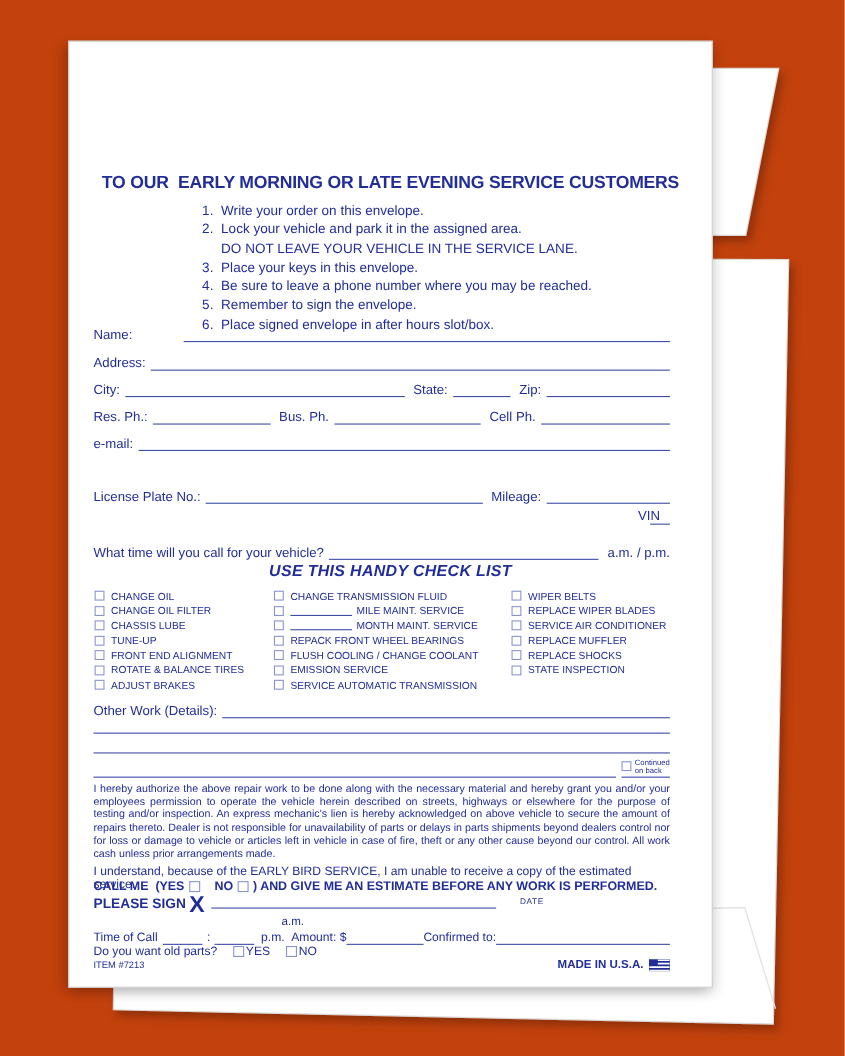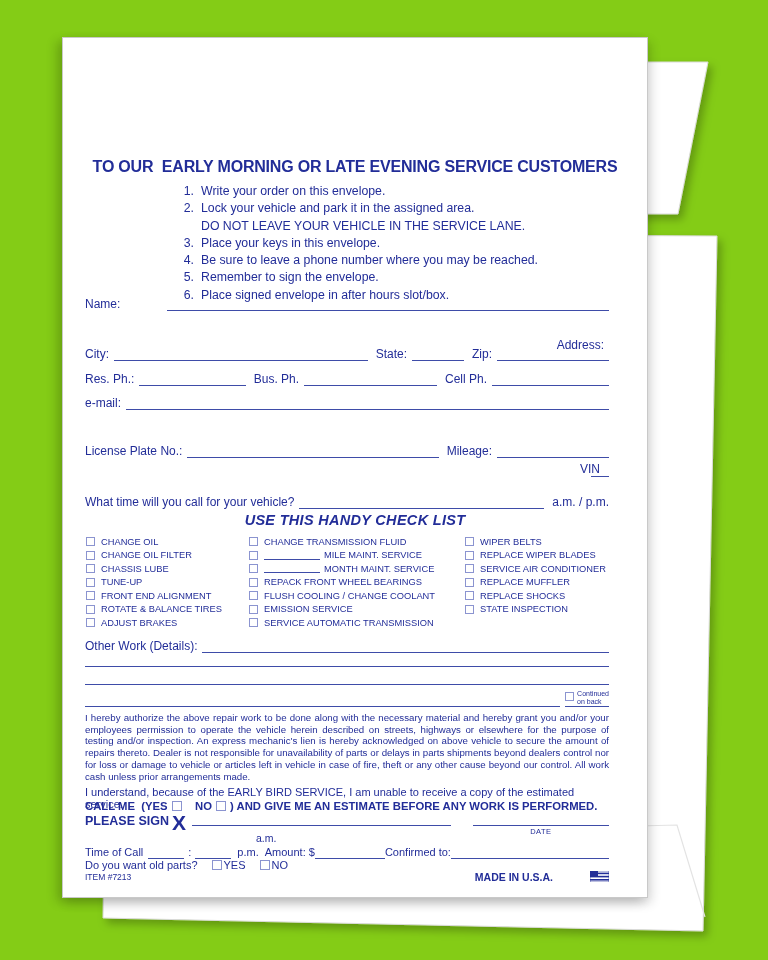--- a/index.html
+++ b/index.html
@@ -2,21 +2,21 @@
 <html><head>
 <meta charset="utf-8">
 <style>
   :root{
     --ink:#222d98;
     --line:#3e4ca8;
     --boxb:#8b94d0;
   }
   html,body{margin:0;padding:0;background:#ffffff;}
   body{font-family:"Liberation Sans", sans-serif;}
-  .scene{position:relative;width:768px;height:960px;background:#84cc16;overflow:hidden;}
+  .scene{position:relative;width:768px;height:960px;background:#c2410c;overflow:hidden;}
   .bg-svg{position:absolute;left:0;top:0;width:768px;height:960px;}
   .sheet{
     position:absolute;left:62px;top:37px;width:586px;height:861px;
     background:#ffffff;border:1px solid #c9c9c9;box-sizing:border-box;
     box-shadow:-6px 4px 10px rgba(0,0,0,0.16), 3px 5px 10px rgba(0,0,0,0.16);
   }
   .sheet *{box-sizing:border-box;}
   .abs{position:absolute;}
   .title{left:0;right:0;top:120px;text-align:center;font-weight:bold;font-size:16px;color:var(--ink);white-space:pre;letter-spacing:-0.2px;}
   .instr{left:114px;top:145px;font-size:12.3px;color:var(--ink);line-height:17.3px;}
@@ -45,34 +45,34 @@
   .conttxt{font-size:7px;line-height:7.5px;color:var(--ink);}
   .legal{left:22px;right:38px;top:674px;font-size:9.7px;line-height:11.7px;color:var(--ink);text-align:justify;margin:0;}
   .understand{left:22px;right:38px;top:748px;font-size:11px;color:var(--ink);}
   .callme{left:22px;right:38px;top:762px;font-size:11.3px;font-weight:bold;color:var(--ink);display:flex;align-items:center;white-space:pre;}
   .callme .cbx{width:10px;height:10px;margin:0 4px;}
   .signrow{left:22px;right:38px;top:776px;display:flex;align-items:flex-start;color:var(--ink);}
   .signlbl{font-weight:bold;font-size:12.5px;line-height:15px;white-space:nowrap;}
   .bigx{font-weight:bold;font-size:21px;line-height:18px;margin:0 6px 0 3px;}
   .signln{flex:1.9;border-bottom:1.3px solid var(--line);height:12px;}
   .signgap{flex:0 0 22px;}
-  .dateblock{flex:1;display:flex;flex-direction:column;}
+  .dateblock{flex:1;display:flex;}
   .dateln{border-bottom:1.3px solid var(--line);height:12px;}
   .datelbl{font-size:7.5px;text-align:center;padding-top:1px;letter-spacing:.5px;}
   .amlbl{left:193px;top:794px;font-size:10.5px;color:var(--ink);}
   .tof{left:22px;right:38px;top:808px;display:flex;align-items:flex-end;font-size:11px;color:var(--ink);}
   .tof .lbl{white-space:nowrap;line-height:13px;}
   .tof .b36{flex:0 0 36px;}
   .tof .b72{flex:0 0 70px;}
   .tof .ln{height:13px;}
   .oldparts{left:22px;right:38px;top:821px;display:flex;align-items:center;font-size:11px;color:var(--ink);}
   .oldparts .cbx{width:10px;height:10px;margin:0 2px 0 14px;}
   .bottomrow{left:22px;right:38px;top:833px;display:flex;justify-content:space-between;align-items:center;color:var(--ink);}
   .itemno{font-size:8.5px;}
-  .madewrap{display:flex;align-items:flex-start;gap:32px;}
+  .madewrap{display:flex;align-items:flex-end;}
   .madein{font-weight:bold;font-size:10.5px;margin-right:5px;}
   .flag{display:block;}
 </style>
 </head>
 <body>
 
 <div class="scene">
 
   <svg class="bg-svg" viewBox="0 0 768 960">
     <defs>
@@ -118,21 +118,21 @@
         <span class="num">6.</span>
         <span>Place signed envelope in after hours slot/box.</span>
       </div>
     </div>
 
     <div class="abs frow" style="top:258px;gap:42px;">
       <span class="lbl">Name:</span>
       <span class="ln grow"></span>
     </div>
 
-    <div class="abs frow" style="top:300px;flex-direction:column;">
+    <div class="abs frow" style="top:284px;">
       <span class="lbl">Address:</span>
       <span class="ln grow"></span>
     </div>
 
     <div class="abs frow" style="top:308px;">
       <span class="lbl">City:</span>
       <span class="ln grow"></span>
       <span class="lbl gap">State:</span>
       <span class="ln" style="flex:0 0 52px;"></span>
       <span class="lbl gap">Zip:</span>

